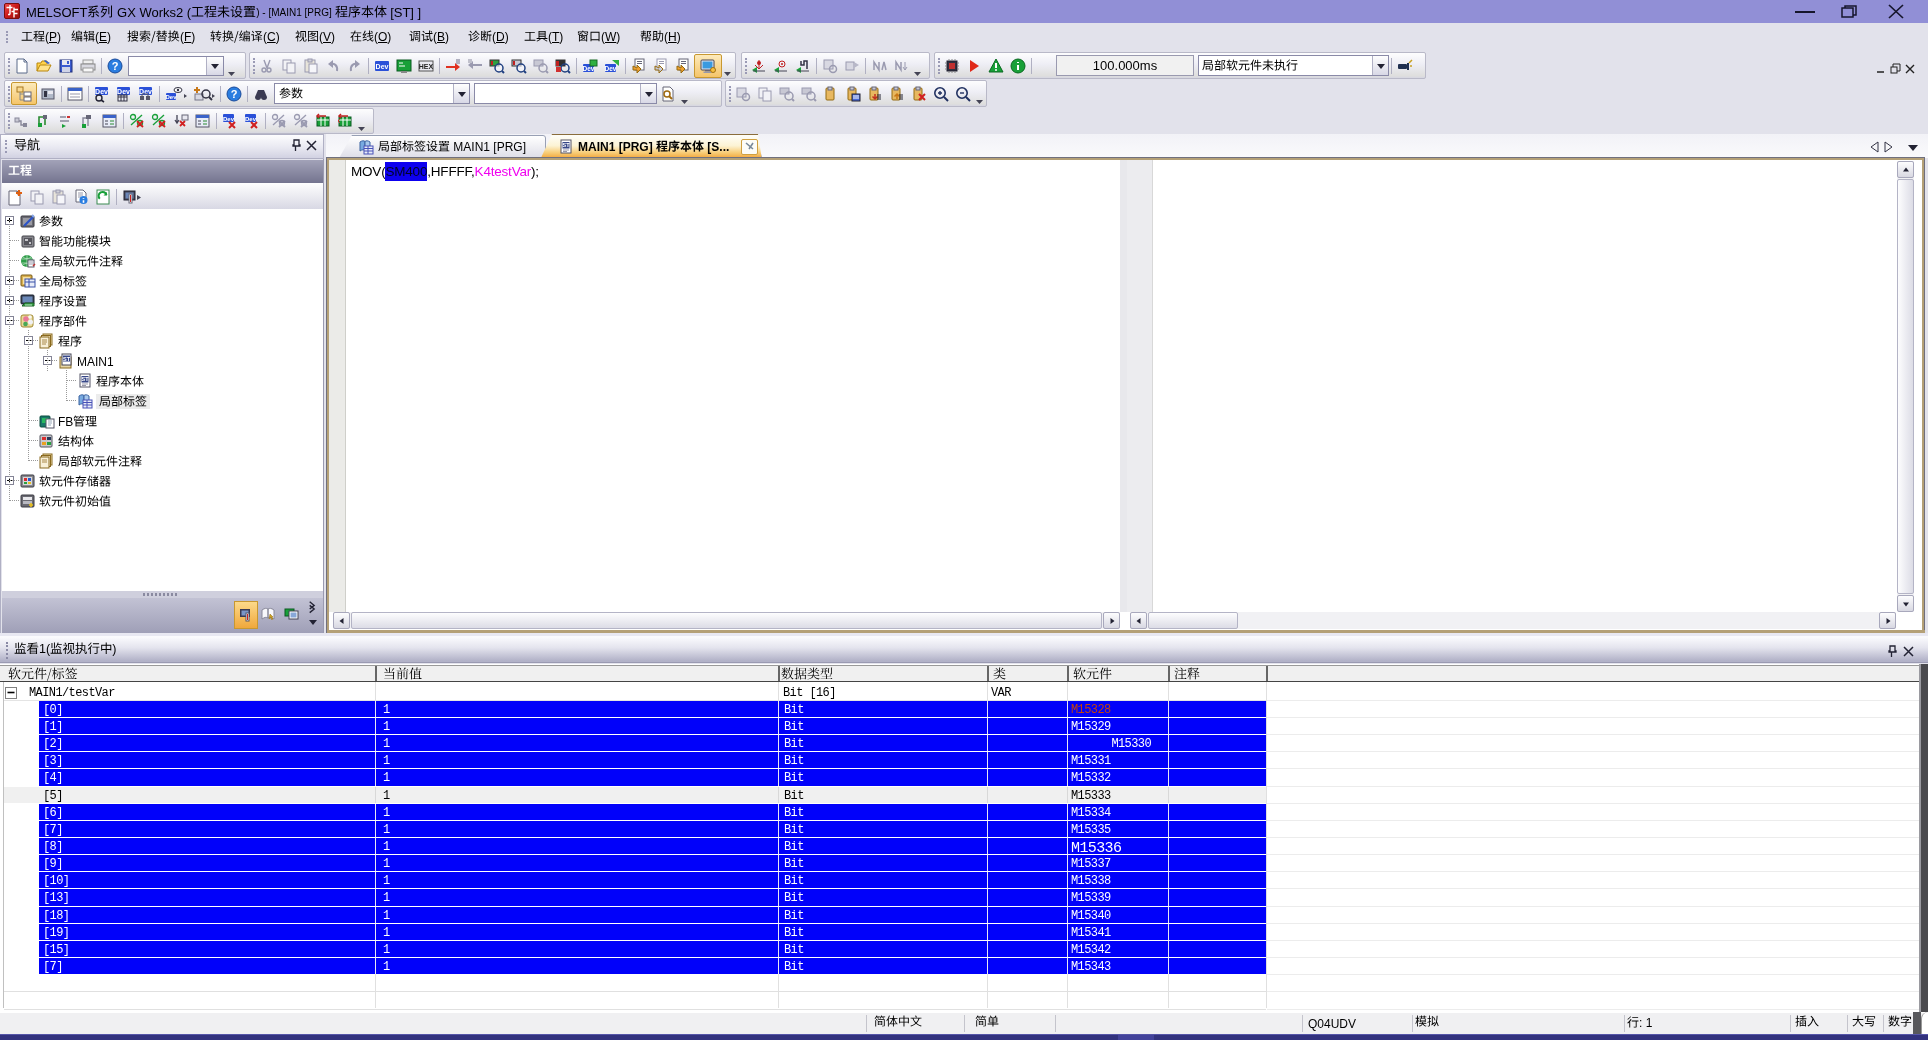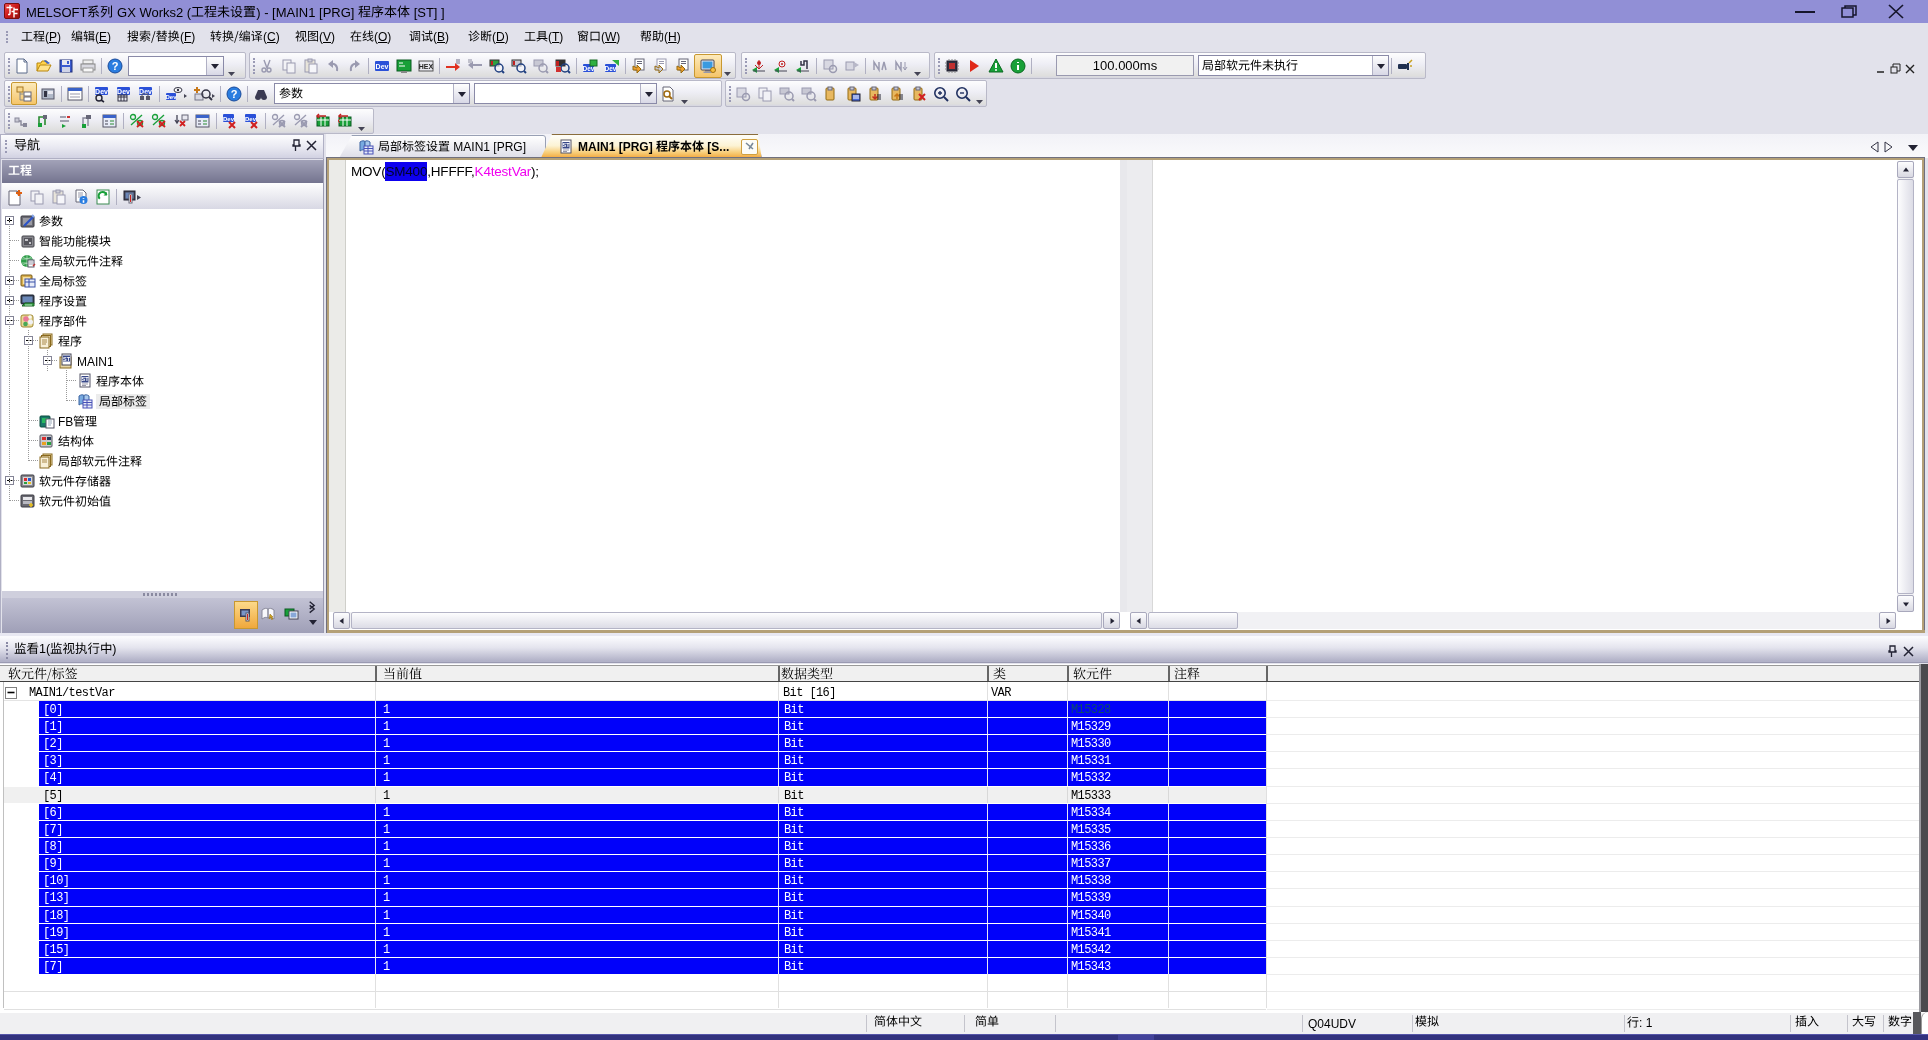--- a/index.html
+++ b/index.html
@@ -138,21 +138,21 @@
     <span class="lat" style="font-size:13px">&nbsp;GX Works2 (</span>
     <svg width="65" height="13" style="display:block" viewBox="0 0 65 13">
       <g fill="#000" transform="translate(0,10.4) scale(0.013)">
         <use href="#g2"></use>
         <use href="#g3" x="1000"></use>
         <use href="#g4" x="2000"></use>
         <use href="#g5" x="3000"></use>
         <use href="#g6" x="4000"></use>
       </g>
     </svg>
-    <span class="lat" style="font-size:13px">) - [MAIN1 [PRG]&nbsp;</span>
+    <span class="lat" style="font-size:10px">) - [MAIN1 [PRG]&nbsp;</span>
     <svg width="52" height="13" style="display:block" viewBox="0 0 52 13">
       <g fill="#000" transform="translate(0,10.4) scale(0.013)">
         <use href="#g3"></use>
         <use href="#g7" x="1000"></use>
         <use href="#g8" x="2000"></use>
         <use href="#g9" x="3000"></use>
       </g>
     </svg>
     <span class="lat" style="font-size:13px">&nbsp;[ST] ]</span>
   </div>
@@ -1627,41 +1627,41 @@
 <div style="left:991px;top:686px;width:200px;height:14px;font-family:Liberation Mono,monospace;font-size:12px;letter-spacing:-0.6px;">VAR</div>
 <div style="left:39px;top:701px;width:1227px;height:16px;background:#0101fa;"></div>
 <div style="left:375px;top:701px;width:1px;height:16px;background:#e8e8f4;"></div>
 <div style="left:778px;top:701px;width:1px;height:16px;background:#e8e8f4;"></div>
 <div style="left:987px;top:701px;width:1px;height:16px;background:#e8e8f4;"></div>
 <div style="left:1067px;top:701px;width:1px;height:16px;background:#e8e8f4;"></div>
 <div style="left:1168px;top:701px;width:1px;height:16px;background:#e8e8f4;"></div>
 <div style="left:43px;top:703px;width:60px;height:13px;font-family:Liberation Mono,monospace;font-size:12px;letter-spacing:-0.6px;color:#fff;">[0]</div>
 <div style="left:383px;top:703px;width:60px;height:13px;font-family:Liberation Mono,monospace;font-size:12px;letter-spacing:-0.6px;color:#fff;">1</div>
 <div style="left:784px;top:703px;width:60px;height:13px;font-family:Liberation Mono,monospace;font-size:12px;letter-spacing:-0.6px;color:#fff;">Bit</div>
-<div style="left:1071px;top:703px;width:80px;height:13px;font-family:Liberation Mono,monospace;font-size:12px;letter-spacing:-0.6px;color:#0c4a6e;">M15328</div>
+<div style="left:1071px;top:703px;width:80px;height:13px;font-family:Liberation Mono,monospace;font-size:12px;letter-spacing:-0.6px;color:#c2410c;">M15328</div>
 <div style="left:39px;top:718px;width:1227px;height:16px;background:#0101fa;"></div>
 <div style="left:375px;top:718px;width:1px;height:16px;background:#e8e8f4;"></div>
 <div style="left:778px;top:718px;width:1px;height:16px;background:#e8e8f4;"></div>
 <div style="left:987px;top:718px;width:1px;height:16px;background:#e8e8f4;"></div>
 <div style="left:1067px;top:718px;width:1px;height:16px;background:#e8e8f4;"></div>
 <div style="left:1168px;top:718px;width:1px;height:16px;background:#e8e8f4;"></div>
 <div style="left:43px;top:720px;width:60px;height:13px;font-family:Liberation Mono,monospace;font-size:12px;letter-spacing:-0.6px;color:#fff;">[1]</div>
 <div style="left:383px;top:720px;width:60px;height:13px;font-family:Liberation Mono,monospace;font-size:12px;letter-spacing:-0.6px;color:#fff;">1</div>
 <div style="left:784px;top:720px;width:60px;height:13px;font-family:Liberation Mono,monospace;font-size:12px;letter-spacing:-0.6px;color:#fff;">Bit</div>
 <div style="left:1071px;top:720px;width:80px;height:13px;font-family:Liberation Mono,monospace;font-size:12px;letter-spacing:-0.6px;color:#fff;">M15329</div>
 <div style="left:39px;top:735px;width:1227px;height:16px;background:#0101fa;"></div>
 <div style="left:375px;top:735px;width:1px;height:16px;background:#e8e8f4;"></div>
 <div style="left:778px;top:735px;width:1px;height:16px;background:#e8e8f4;"></div>
 <div style="left:987px;top:735px;width:1px;height:16px;background:#e8e8f4;"></div>
 <div style="left:1067px;top:735px;width:1px;height:16px;background:#e8e8f4;"></div>
 <div style="left:1168px;top:735px;width:1px;height:16px;background:#e8e8f4;"></div>
 <div style="left:43px;top:737px;width:60px;height:13px;font-family:Liberation Mono,monospace;font-size:12px;letter-spacing:-0.6px;color:#fff;">[2]</div>
 <div style="left:383px;top:737px;width:60px;height:13px;font-family:Liberation Mono,monospace;font-size:12px;letter-spacing:-0.6px;color:#fff;">1</div>
 <div style="left:784px;top:737px;width:60px;height:13px;font-family:Liberation Mono,monospace;font-size:12px;letter-spacing:-0.6px;color:#fff;">Bit</div>
-<div style="left:1071px;top:737px;width:80px;height:13px;font-family:Liberation Mono,monospace;font-size:12px;letter-spacing:-0.6px;color:#fff;">M15330</div>
+<div style="left:1071px;top:737px;width:80px;height:13px;font-family:Liberation Mono,monospace;font-size:12px;letter-spacing:-0.6px;color:#fff;text-align:right;">M15330</div>
 <div style="left:39px;top:752px;width:1227px;height:16px;background:#0101fa;"></div>
 <div style="left:375px;top:752px;width:1px;height:16px;background:#e8e8f4;"></div>
 <div style="left:778px;top:752px;width:1px;height:16px;background:#e8e8f4;"></div>
 <div style="left:987px;top:752px;width:1px;height:16px;background:#e8e8f4;"></div>
 <div style="left:1067px;top:752px;width:1px;height:16px;background:#e8e8f4;"></div>
 <div style="left:1168px;top:752px;width:1px;height:16px;background:#e8e8f4;"></div>
 <div style="left:43px;top:754px;width:60px;height:13px;font-family:Liberation Mono,monospace;font-size:12px;letter-spacing:-0.6px;color:#fff;">[3]</div>
 <div style="left:383px;top:754px;width:60px;height:13px;font-family:Liberation Mono,monospace;font-size:12px;letter-spacing:-0.6px;color:#fff;">1</div>
 <div style="left:784px;top:754px;width:60px;height:13px;font-family:Liberation Mono,monospace;font-size:12px;letter-spacing:-0.6px;color:#fff;">Bit</div>
 <div style="left:1071px;top:754px;width:80px;height:13px;font-family:Liberation Mono,monospace;font-size:12px;letter-spacing:-0.6px;color:#fff;">M15331</div>
@@ -1707,21 +1707,21 @@
 <div style="left:1071px;top:823px;width:80px;height:13px;font-family:Liberation Mono,monospace;font-size:12px;letter-spacing:-0.6px;color:#fff;">M15335</div>
 <div style="left:39px;top:838px;width:1227px;height:16px;background:#0101fa;"></div>
 <div style="left:375px;top:838px;width:1px;height:16px;background:#e8e8f4;"></div>
 <div style="left:778px;top:838px;width:1px;height:16px;background:#e8e8f4;"></div>
 <div style="left:987px;top:838px;width:1px;height:16px;background:#e8e8f4;"></div>
 <div style="left:1067px;top:838px;width:1px;height:16px;background:#e8e8f4;"></div>
 <div style="left:1168px;top:838px;width:1px;height:16px;background:#e8e8f4;"></div>
 <div style="left:43px;top:840px;width:60px;height:13px;font-family:Liberation Mono,monospace;font-size:12px;letter-spacing:-0.6px;color:#fff;">[8]</div>
 <div style="left:383px;top:840px;width:60px;height:13px;font-family:Liberation Mono,monospace;font-size:12px;letter-spacing:-0.6px;color:#fff;">1</div>
 <div style="left:784px;top:840px;width:60px;height:13px;font-family:Liberation Mono,monospace;font-size:12px;letter-spacing:-0.6px;color:#fff;">Bit</div>
-<div style="left:1071px;top:840px;width:80px;height:13px;font-family:Liberation Mono,monospace;font-size:12px;letter-spacing:-0.6px;color:#fff;">M15336</div>
+<div style="left:1071px;top:840px;width:80px;height:13px;font-family:Liberation Mono,monospace;font-size:15px;letter-spacing:-0.6px;color:#fff;">M15336</div>
 <div style="left:39px;top:855px;width:1227px;height:16px;background:#0101fa;"></div>
 <div style="left:375px;top:855px;width:1px;height:16px;background:#e8e8f4;"></div>
 <div style="left:778px;top:855px;width:1px;height:16px;background:#e8e8f4;"></div>
 <div style="left:987px;top:855px;width:1px;height:16px;background:#e8e8f4;"></div>
 <div style="left:1067px;top:855px;width:1px;height:16px;background:#e8e8f4;"></div>
 <div style="left:1168px;top:855px;width:1px;height:16px;background:#e8e8f4;"></div>
 <div style="left:43px;top:857px;width:60px;height:13px;font-family:Liberation Mono,monospace;font-size:12px;letter-spacing:-0.6px;color:#fff;">[9]</div>
 <div style="left:383px;top:857px;width:60px;height:13px;font-family:Liberation Mono,monospace;font-size:12px;letter-spacing:-0.6px;color:#fff;">1</div>
 <div style="left:784px;top:857px;width:60px;height:13px;font-family:Liberation Mono,monospace;font-size:12px;letter-spacing:-0.6px;color:#fff;">Bit</div>
 <div style="left:1071px;top:857px;width:80px;height:13px;font-family:Liberation Mono,monospace;font-size:12px;letter-spacing:-0.6px;color:#fff;">M15337</div>

